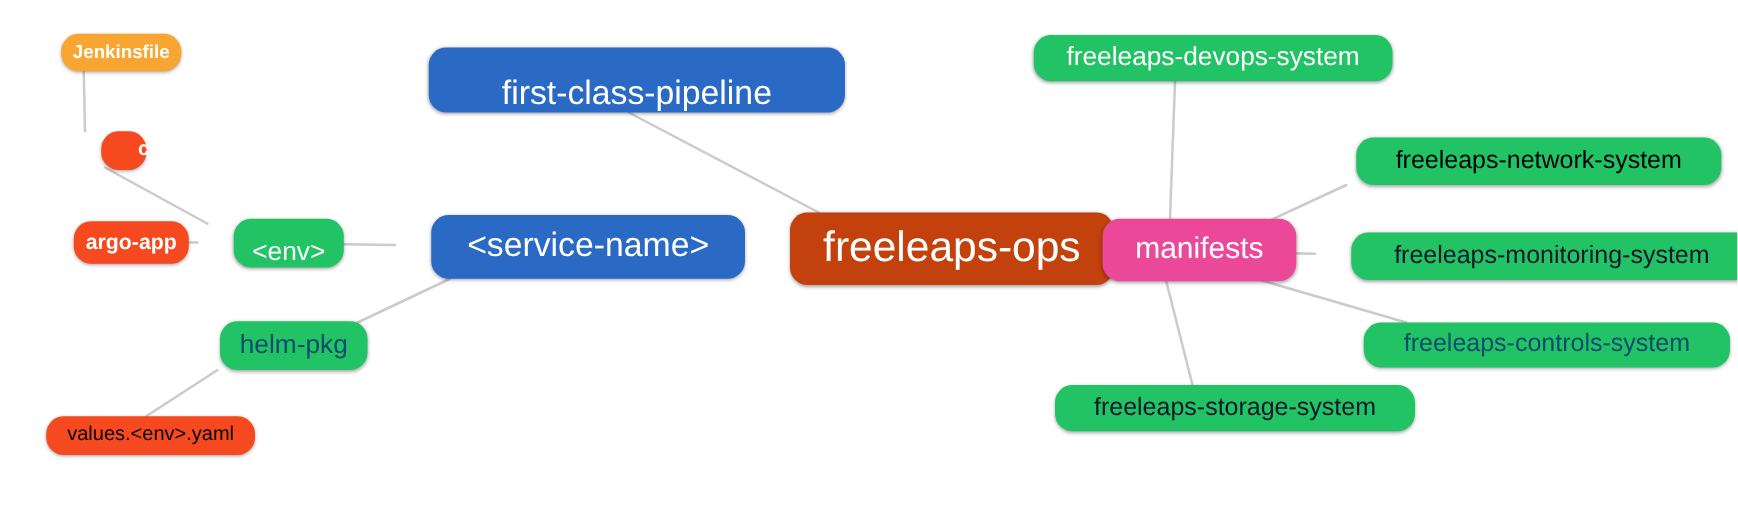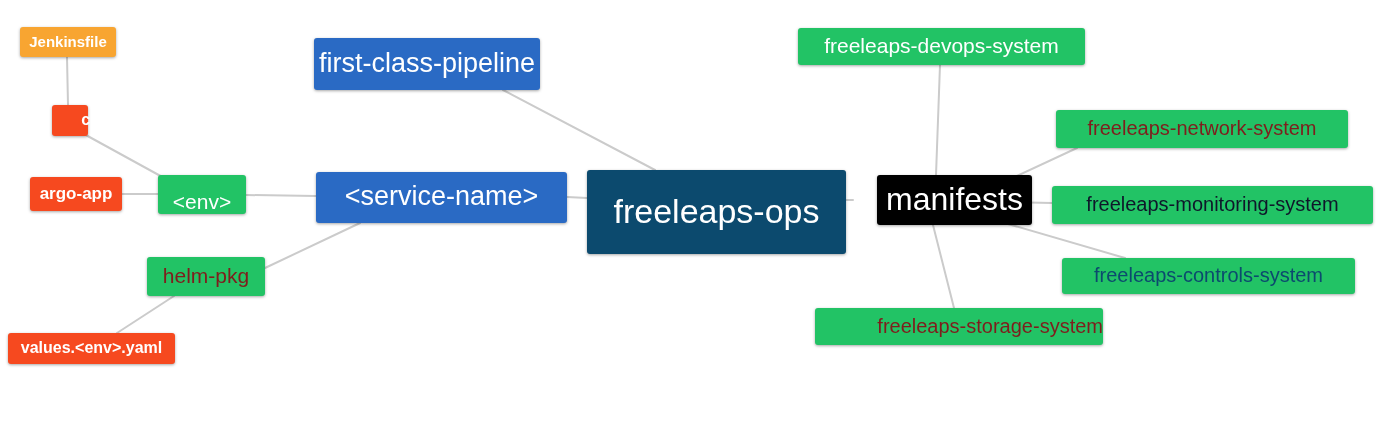--- a/index.html
+++ b/index.html
@@ -20,26 +20,27 @@
     left: 0; top: 0;
     width: 1390px;
     height: 421px;
   }
   .mm-node {
     position: absolute;
     display: flex;
     align-items: center;
     justify-content: center;
     color: #FFFFFF;
-    border-radius: 3px;
+    border-radius: 14px;
     box-shadow: 0 1px 3px rgba(0,0,0,0.35);
     white-space: nowrap;
     cursor: pointer;
     box-sizing: border-box;
     user-select: none;
+    margin-left: 29px;
   }
   .mm-node span {
     display: block;
     line-height: 1;
     padding-bottom: 2px;
   }
 </style>
 </head>
 <body>
 
@@ -66,47 +67,47 @@
       </div>
       <div class="mm-node" style="left: 52px; top: 105px; width: 35px; height: 31px; background: rgb(246, 73, 31); color: rgb(255, 255, 255); font-size: 16px; font-weight: 700; padding-left: 36px;">
         <span>ci</span>
       </div>
       <div class="mm-node" style="left: 30px; top: 177px; width: 92px; height: 34px; background: rgb(246, 73, 31); color: rgb(255, 255, 255); font-size: 17px; font-weight: 700;">
         <span>argo-app</span>
       </div>
       <div class="mm-node" style="left: 158px; top: 175px; width: 88px; height: 39px; background: rgb(34, 195, 101); color: rgb(255, 255, 255); font-size: 21px; font-weight: 400; align-items: flex-end;">
         <span>&lt;env&gt;</span>
       </div>
-      <div class="mm-node" style="left: 314px; top: 38px; width: 226px; height: 52px; background: rgb(42, 106, 196); color: rgb(255, 255, 255); font-size: 27px; font-weight: 400;">
+      <div class="mm-node" style="left: 314px; top: 38px; width: 333px; height: 52px; background: rgb(42, 106, 196); color: rgb(255, 255, 255); font-size: 27px; font-weight: 400; align-items: flex-end;">
         <span>first-class-pipeline</span>
       </div>
       <div class="mm-node" style="left: 316px; top: 172px; width: 251px; height: 51px; background: rgb(42, 106, 196); color: rgb(255, 255, 255); font-size: 27px; font-weight: 400;">
         <span>&lt;service-name&gt;</span>
       </div>
-      <div class="mm-node" style="left: 147px; top: 257px; width: 118px; height: 39px; background: rgb(34, 195, 101); color: #7f1d1d; font-size: 21px; font-weight: 400;">
+      <div class="mm-node" style="left: 147px; top: 257px; width: 118px; height: 39px; background: rgb(34, 195, 101); color: #0c4a6e; font-size: 21px; font-weight: 400;">
         <span>helm-pkg</span>
       </div>
-      <div class="mm-node" style="left: 8px; top: 333px; width: 167px; height: 31px; background: rgb(246, 73, 31); color: #ffffff; font-size: 16px; font-weight: 700;">
+      <div class="mm-node" style="left: 8px; top: 333px; width: 167px; height: 31px; background: rgb(246, 73, 31); color: #000000; font-size: 16px; font-weight: 400;">
         <span>values.&lt;env&gt;.yaml</span>
       </div>
-      <div class="mm-node" style="left: 587px; top: 170px; width: 259px; height: 84px; background: #0c4a6e; color: rgb(255, 255, 255); font-size: 34px; font-weight: 400;">
+      <div class="mm-node" style="left: 603px; top: 170px; width: 259px; height: 58px; background: #c2410c; color: rgb(255, 255, 255); font-size: 34px; font-weight: 400;">
         <span>freeleaps-ops</span>
       </div>
-      <div class="mm-node" style="left: 877px; top: 175px; width: 155px; height: 50px; background: #000000; color: rgb(255, 255, 255); font-size: 32px; font-weight: 400;">
+      <div class="mm-node" style="left: 853px; top: 175px; width: 155px; height: 50px; background: #ec4899; color: rgb(255, 255, 255); font-size: 24px; font-weight: 400;">
         <span>manifests</span>
       </div>
       <div class="mm-node" style="left: 798px; top: 28px; width: 287px; height: 37px; background: rgb(34, 195, 101); color: rgb(255, 255, 255); font-size: 21px; font-weight: 400;">
         <span>freeleaps-devops-system</span>
       </div>
-      <div class="mm-node" style="left: 1056px; top: 110px; width: 292px; height: 38px; background: rgb(34, 195, 101); color: #7f1d1d; font-size: 20px; font-weight: 400;">
+      <div class="mm-node" style="left: 1056px; top: 110px; width: 292px; height: 38px; background: rgb(34, 195, 101); color: #000000; font-size: 20px; font-weight: 400;">
         <span>freeleaps-network-system</span>
       </div>
       <div class="mm-node" style="left: 1052px; top: 186px; width: 321px; height: 38px; background: rgb(34, 195, 101); color: #0f172a; font-size: 20px; font-weight: 400;">
         <span>freeleaps-monitoring-system</span>
       </div>
       <div class="mm-node" style="left: 1062px; top: 258px; width: 293px; height: 36px; background: rgb(34, 195, 101); color: #0c4a6e; font-size: 20px; font-weight: 400;">
         <span>freeleaps-controls-system</span>
       </div>
-      <div class="mm-node" style="left: 815px; top: 308px; width: 288px; height: 37px; background: rgb(34, 195, 101); color: #7f1d1d; font-size: 20px; font-weight: 400; justify-content: flex-end;">
+      <div class="mm-node" style="left: 815px; top: 308px; width: 288px; height: 37px; background: rgb(34, 195, 101); color: #0f172a; font-size: 20px; font-weight: 400;">
         <span>freeleaps-storage-system</span>
       </div>
     </div>
 </div>
 
 </body></html>

